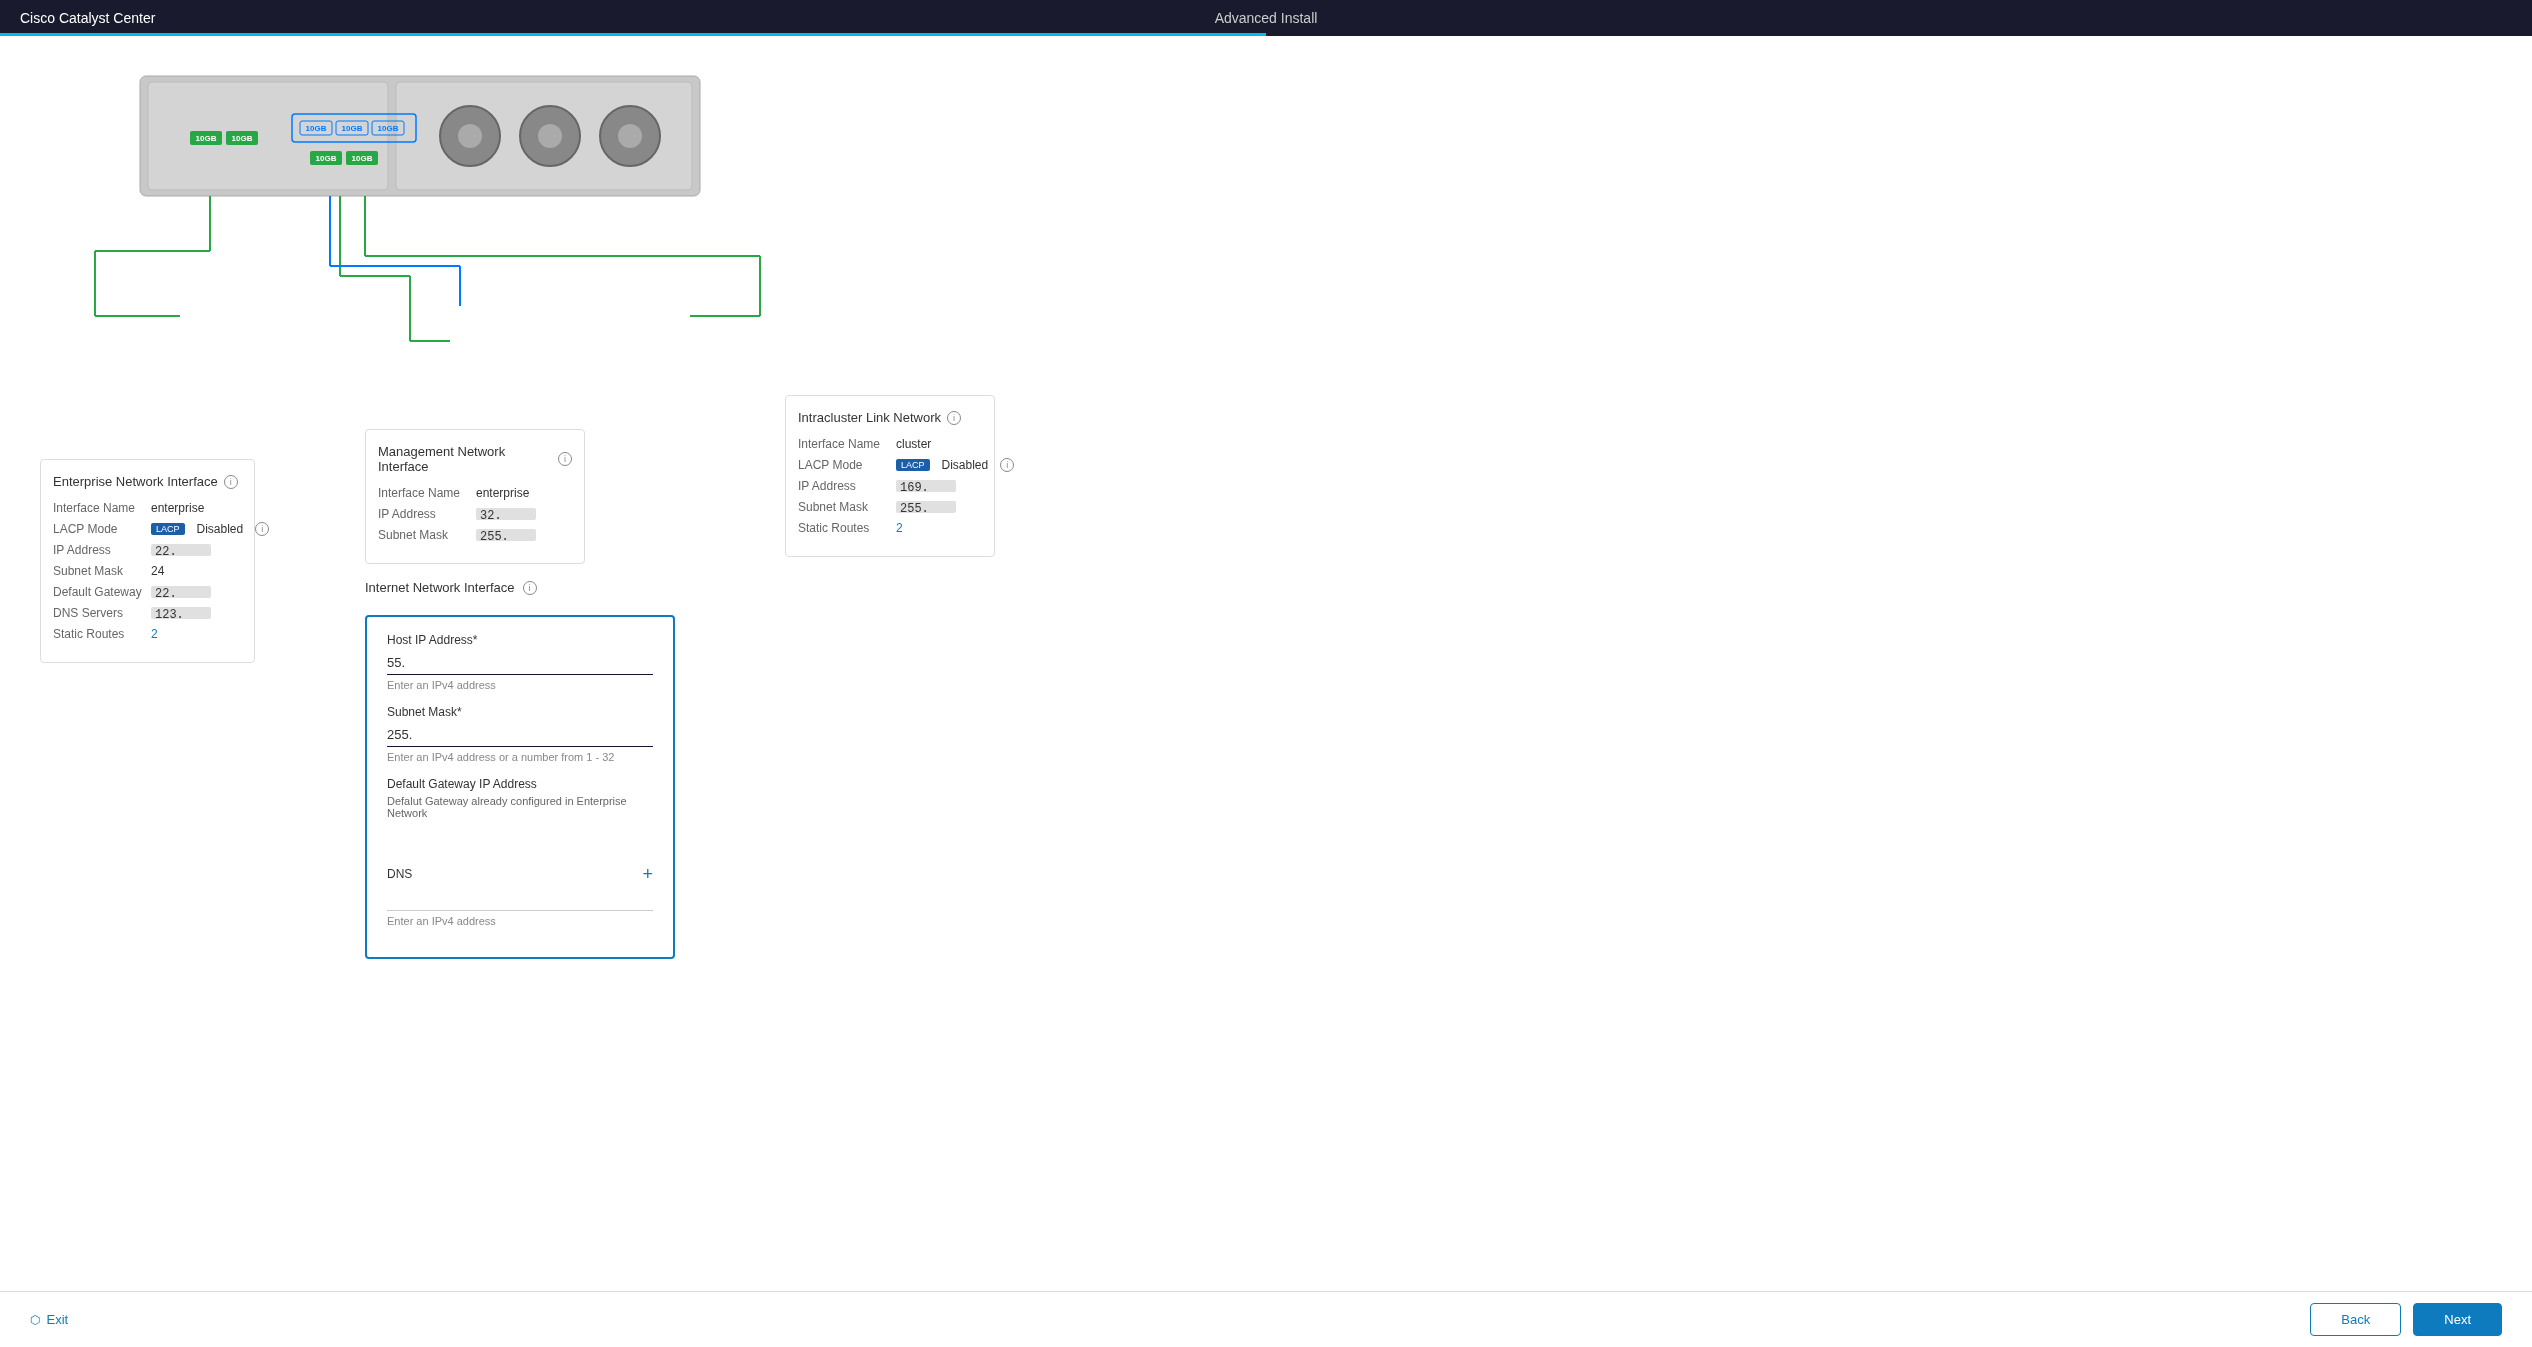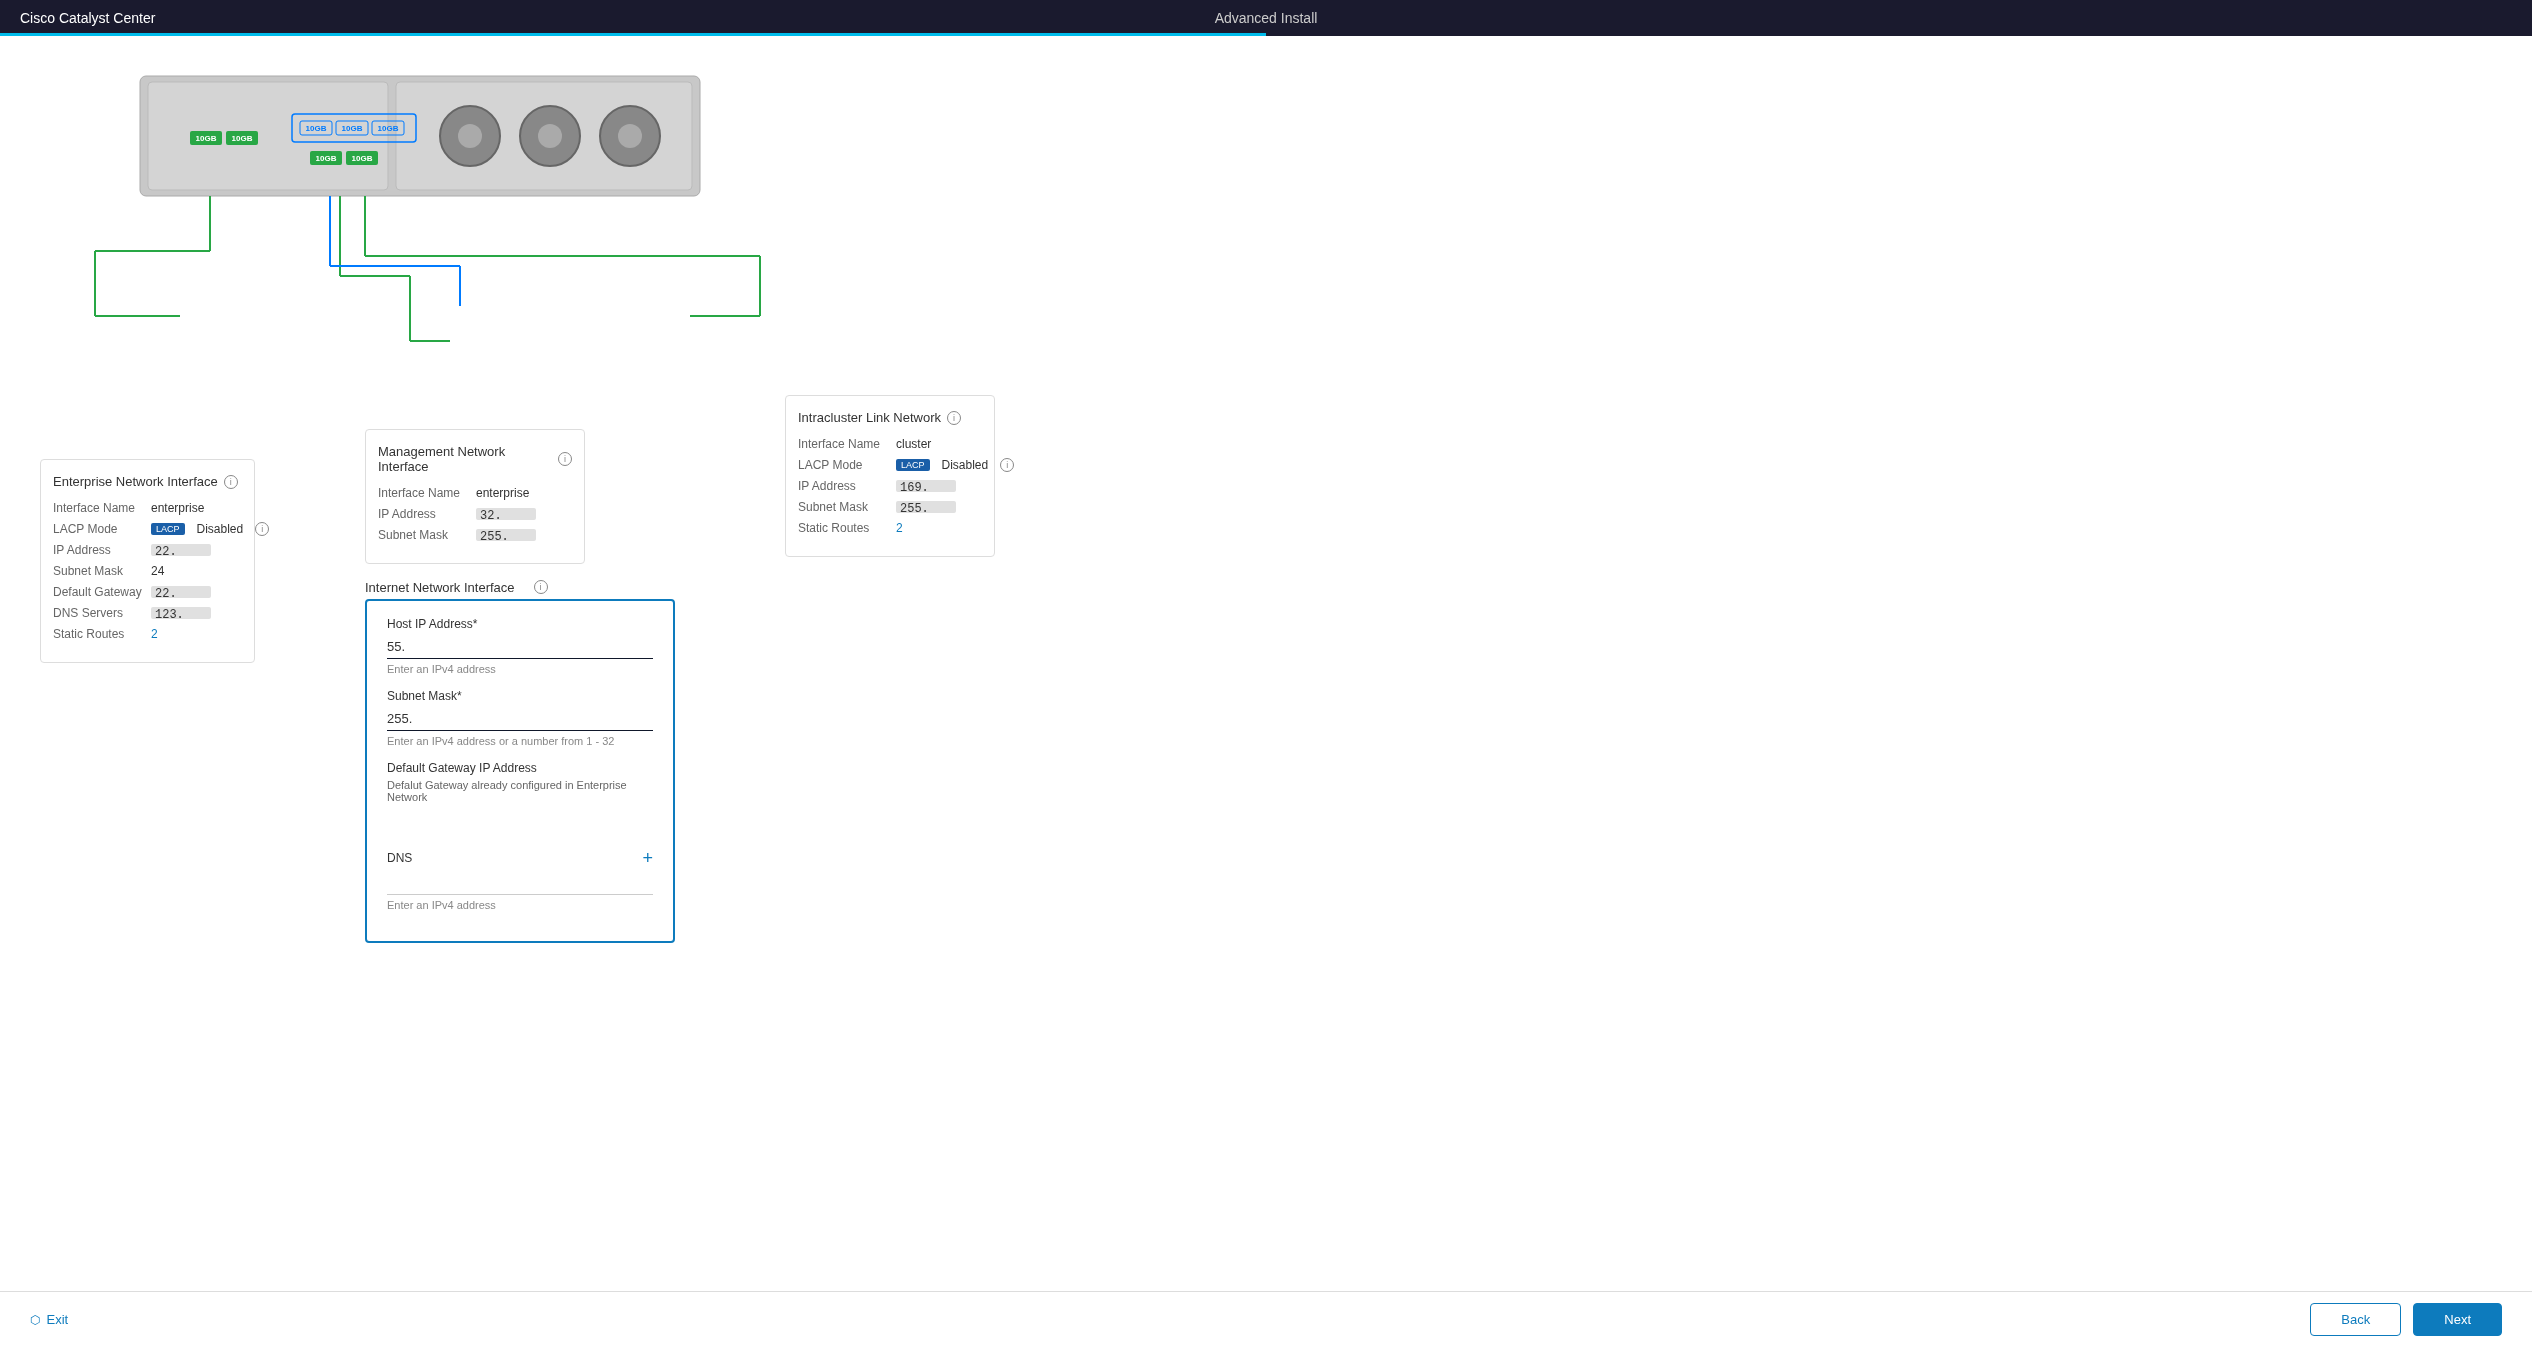--- a/index.html
+++ b/index.html
@@ -387,21 +387,21 @@
             <span class="field-label">IP Address</span>
             <span class="field-value-blurred">32.</span>
           </div>
           <div class="field-row">
             <span class="field-label">Subnet Mask</span>
             <span class="field-value-blurred">255.</span>
           </div>
         </div>
 
         <div>
-          <div class="internet-panel-title" style="font-size:13px; font-weight:500; color:#333; margin-bottom:4px; display:flex; align-items:flex-start; gap:19px;">
+          <div class="internet-panel-title" style="font-size:13px; font-weight:500; color:#333; margin-bottom:20px; display:flex; align-items:flex-end; gap:8px;">
             <span>Internet Network Interface</span>
             <span class="info-icon">i</span>
           </div>
           <div class="internet-panel">
 
             <div class="form-field">
               <label class="form-label">Host IP Address*</label>
               <input type="text" class="form-input" value="55." style="">
               <div class="form-hint">Enter an IPv4 address</div>
             </div>

